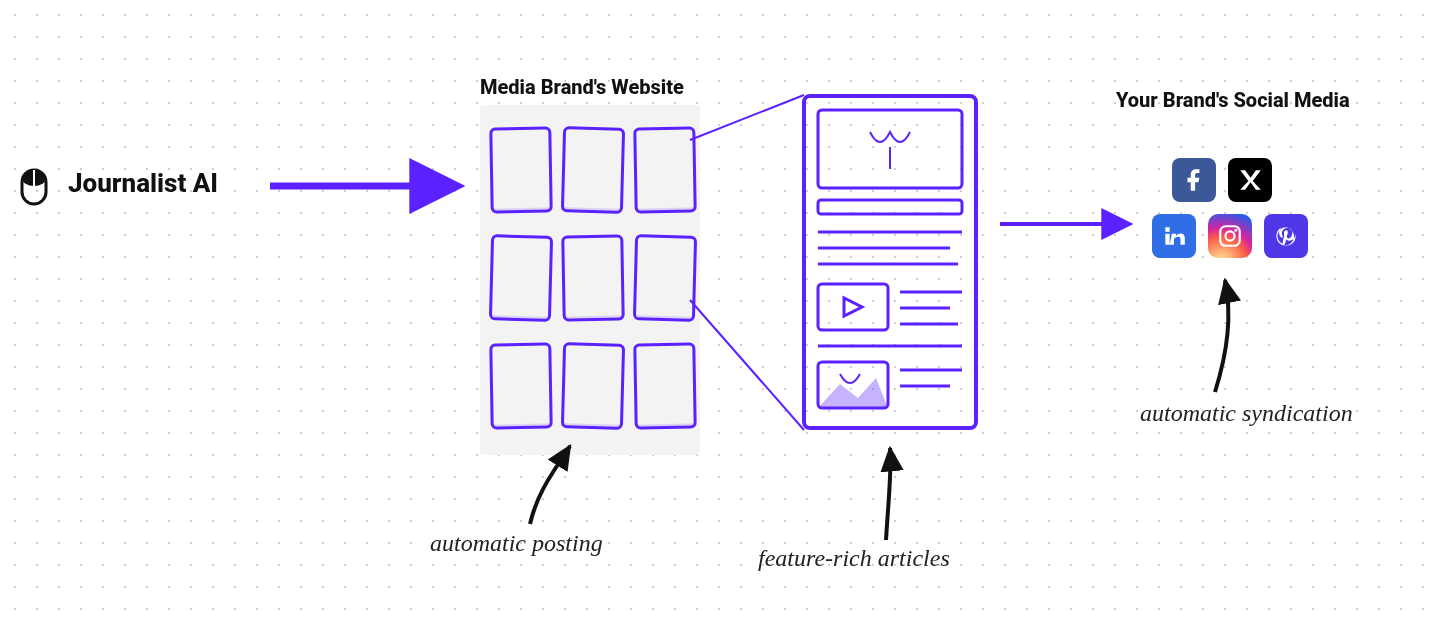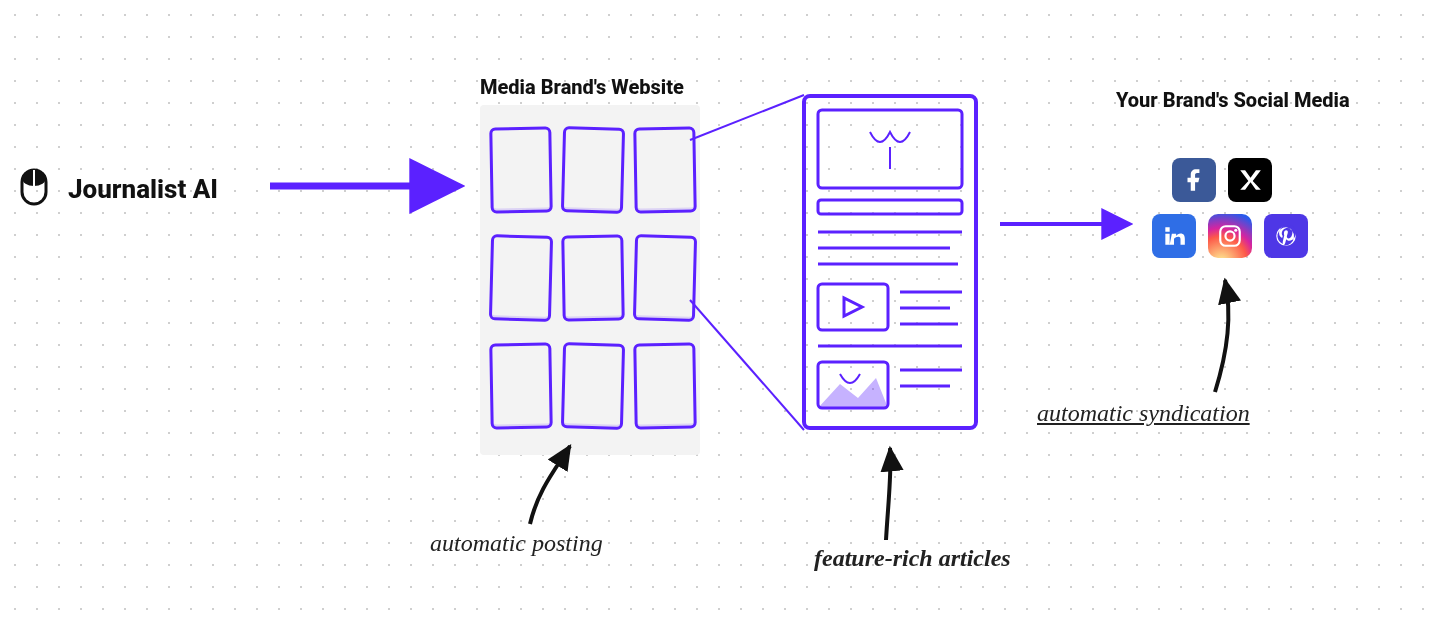--- a/index.html
+++ b/index.html
@@ -35,21 +35,21 @@
   .pin{background:#4E37E6;}
   .ig{
     background:radial-gradient(circle at 30% 110%,#fdf497 0%,#fd5949 45%,#d6249f 60%,#285AEB 90%);
   }
   .social svg{width:26px;height:26px;fill:#fff;}
   svg.flow{position:absolute;top:0;left:0;pointer-events:none;}
 </style>
 </head>
 <body>
 
-<div class="abs" style="left:20px;top:168px;display:flex;align-items:center;gap:20px;">
+<div class="abs" style="left:20px;top:168px;display:flex;align-items:flex-start;gap:20px;">
   <span>
     <svg width="28" height="38" viewBox="0 0 28 38">
       <rect x="2" y="2" width="24" height="34" rx="12" fill="none" stroke="#111" stroke-width="3"></rect>
       <rect x="2" y="2" width="24" height="16" rx="12" fill="#111"></rect>
       <line x1="14" y1="2" x2="14" y2="18" stroke="#fff" stroke-width="2"></line>
     </svg>
   </span>
   <span class="brand">Journalist AI</span>
 </div>
 
@@ -128,22 +128,22 @@
   </div>
   <div class="social pin">
     <svg viewBox="0 0 24 24">
         <circle cx="12" cy="12" r="9" fill="#fff"></circle>
         <path fill="#4E37E6" d="M12 4a8 8 0 0 0-3 15.4c0-.7-.1-1.8.1-2.6l1.3-5.5s-.3-.7-.3-1.7c0-1.6.9-2.8 2.1-2.8 1 0 1.5.7 1.5 1.6 0 1-.6 2.5-.9 3.8-.3 1.1.6 2 1.7 2 2 0 3.4-2.6 3.4-5.6 0-2.3-1.6-4.1-4.5-4.1-3.3 0-5.3 2.4-5.3 5.1 0 .9.3 1.6.7 2.1.2.2.2.3.1.6l-.3 1c0 .3-.3.4-.6.3-1.6-.7-2.4-2.5-2.4-4.5 0-3.3 2.8-7.3 8.3-7.3 4.4 0 7.3 3.2 7.3 6.6 0 4.5-2.5 7.9-6.2 7.9-1.2 0-2.4-.7-2.8-1.4l-.8 3c-.2.9-.8 2-1.3 2.7A8 8 0 1 0 12 4z"></path>
       </svg>
   </div>
 </div>
 
 <div class="abs hand caption" style="left:430px;top:530px;">automatic posting</div>
-<div class="abs hand caption" style="left:814px;top:545px;font-weight:bold;">feature-rich articles</div>
-<div class="abs hand caption" style="left:1037px;top:400px;text-decoration:underline;">automatic syndication</div>
+<div class="abs hand caption" style="left:758px;top:545px;">feature-rich articles</div>
+<div class="abs hand caption" style="left:1140px;top:400px;">automatic syndication</div>
 
 <svg class="flow" width="1442" height="618">
   <defs>
     <marker id="ah-purple" viewBox="0 0 12 12" refX="10" refY="6" markerWidth="8" markerHeight="8" orient="auto">
       <path d="M0 0 L12 6 L0 12 z" fill="#5B21FF"></path>
     </marker>
     <marker id="ah-black" viewBox="0 0 12 12" refX="10" refY="6" markerWidth="7" markerHeight="7" orient="auto">
       <path d="M0 1 L11 6 L0 11 z" fill="#111"></path>
     </marker>
   </defs>

